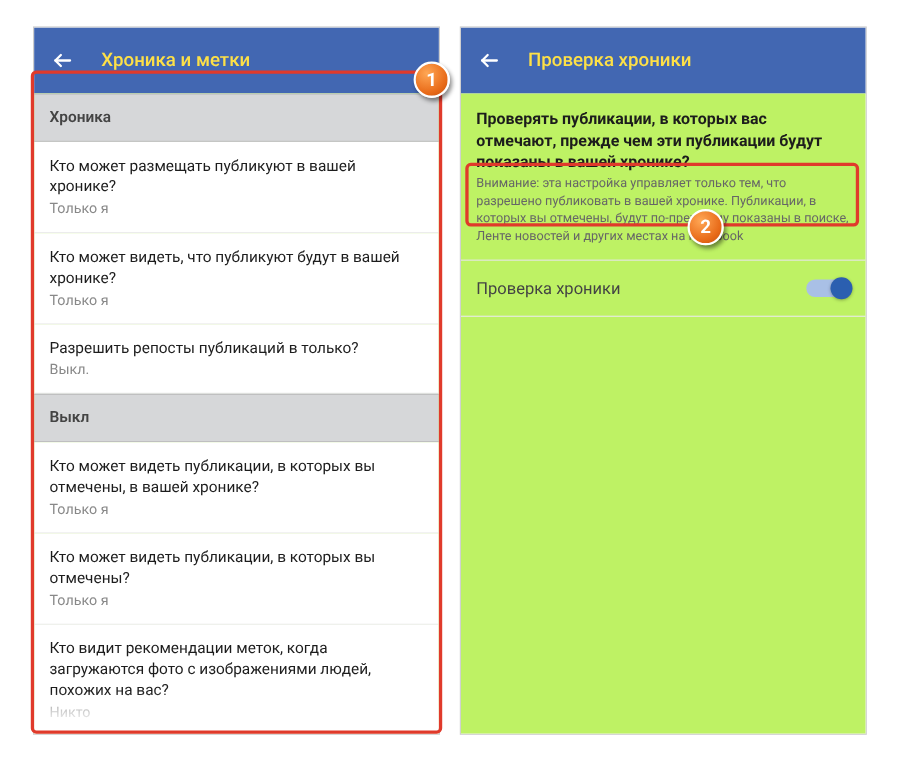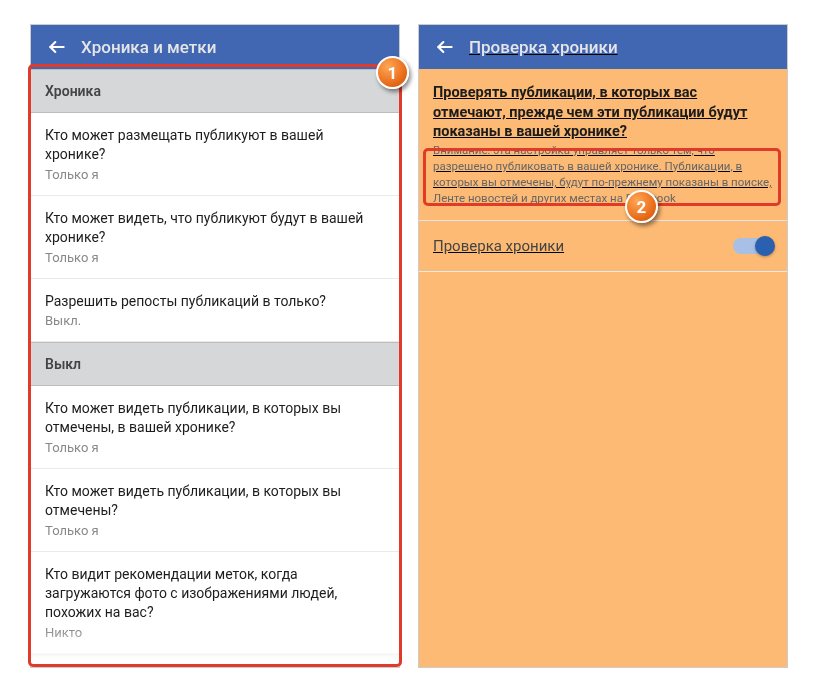--- a/index.html
+++ b/index.html
@@ -15,45 +15,46 @@
       position: absolute;
       width: 370px;
       height: 644px;
       background: #fff;
       border: 1px solid #ccc;
       display: flex;
       flex-direction: column;
       overflow: hidden;
     }
     .phone-left { left: 30px; top: 24px; }
-    .phone-right { left: 418px; top: 24px; text-decoration: underline; }
+    .phone-right { left: 418px; top: 24px; }
     .fb-header {
       background: #4267B2;
-      color: #e5e5e5;
-      height: 44px;
+      color: #fde047;
+      height: 60px;
       display: flex;
       align-items: center;
       padding: 0 10px;
       flex-shrink: 0;
+      gap: 11px;
     }
     .back-arrow {
       width: 32px;
       height: 32px;
       display: flex;
       align-items: center;
       justify-content: center;
       font-size: 20px;
       margin-right: 8px;
       cursor: pointer;
     }
     .fb-title { font-size: 17px; font-weight: 500; }
     .content {
       flex: 1;
       overflow: hidden;
-      background: #fdba74;
+      background: #bef264;
       position: relative;
     }
     .section-header {
       background: #d6d7d9;
       color: #444;
       font-size: 14px;
       font-weight: 600;
       padding: 13px 14px;
       border-top: 1px solid #bdbdbd;
       border-bottom: 1px solid #bdbdbd;

